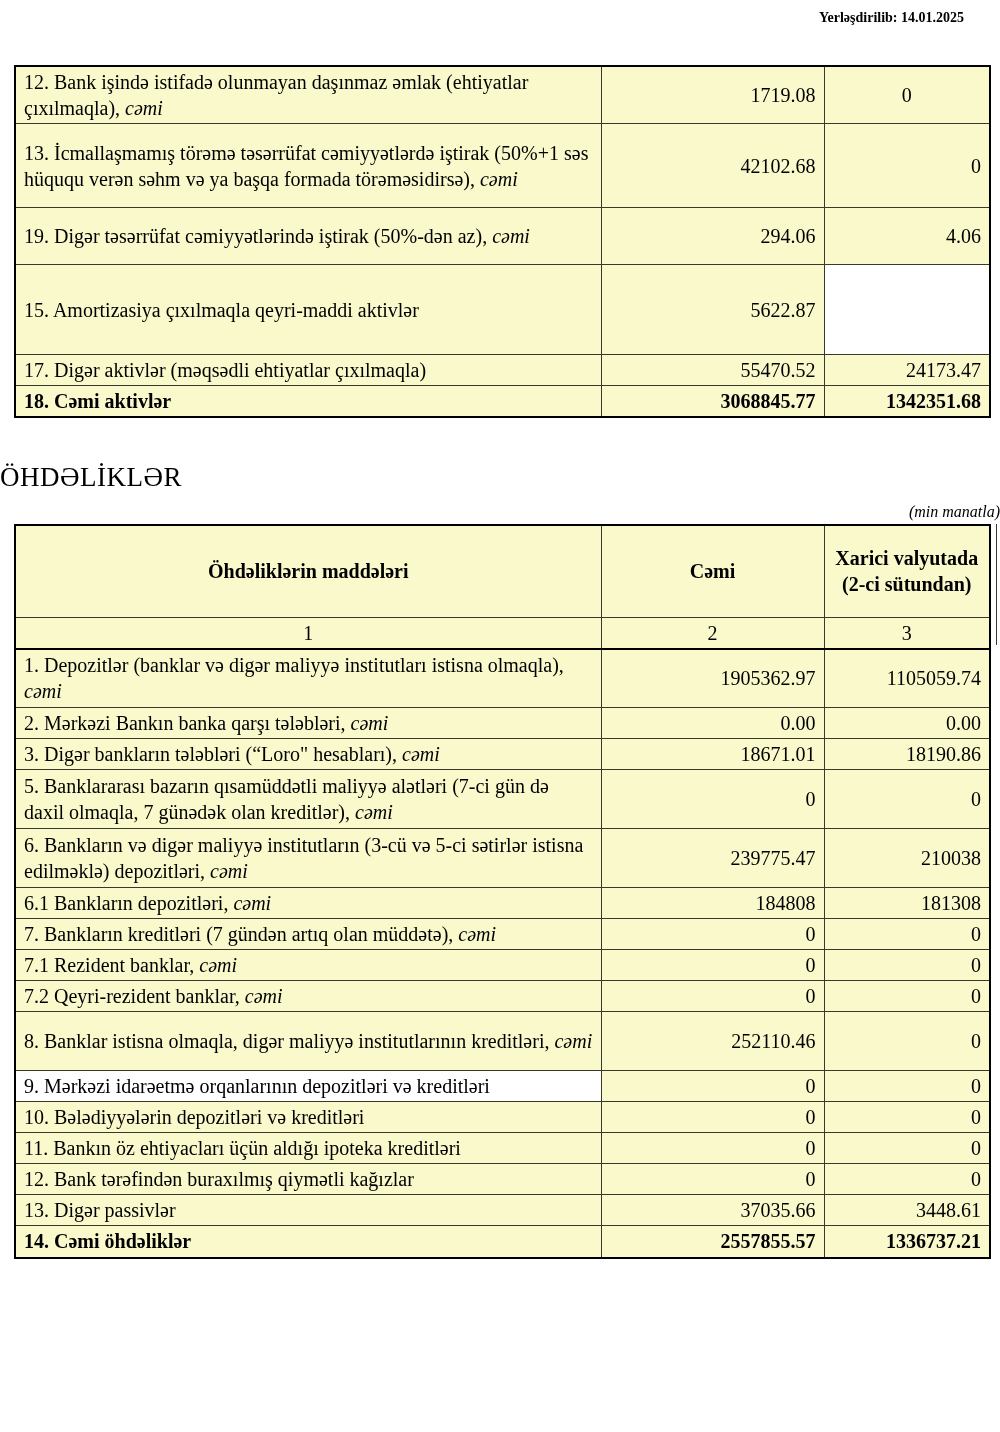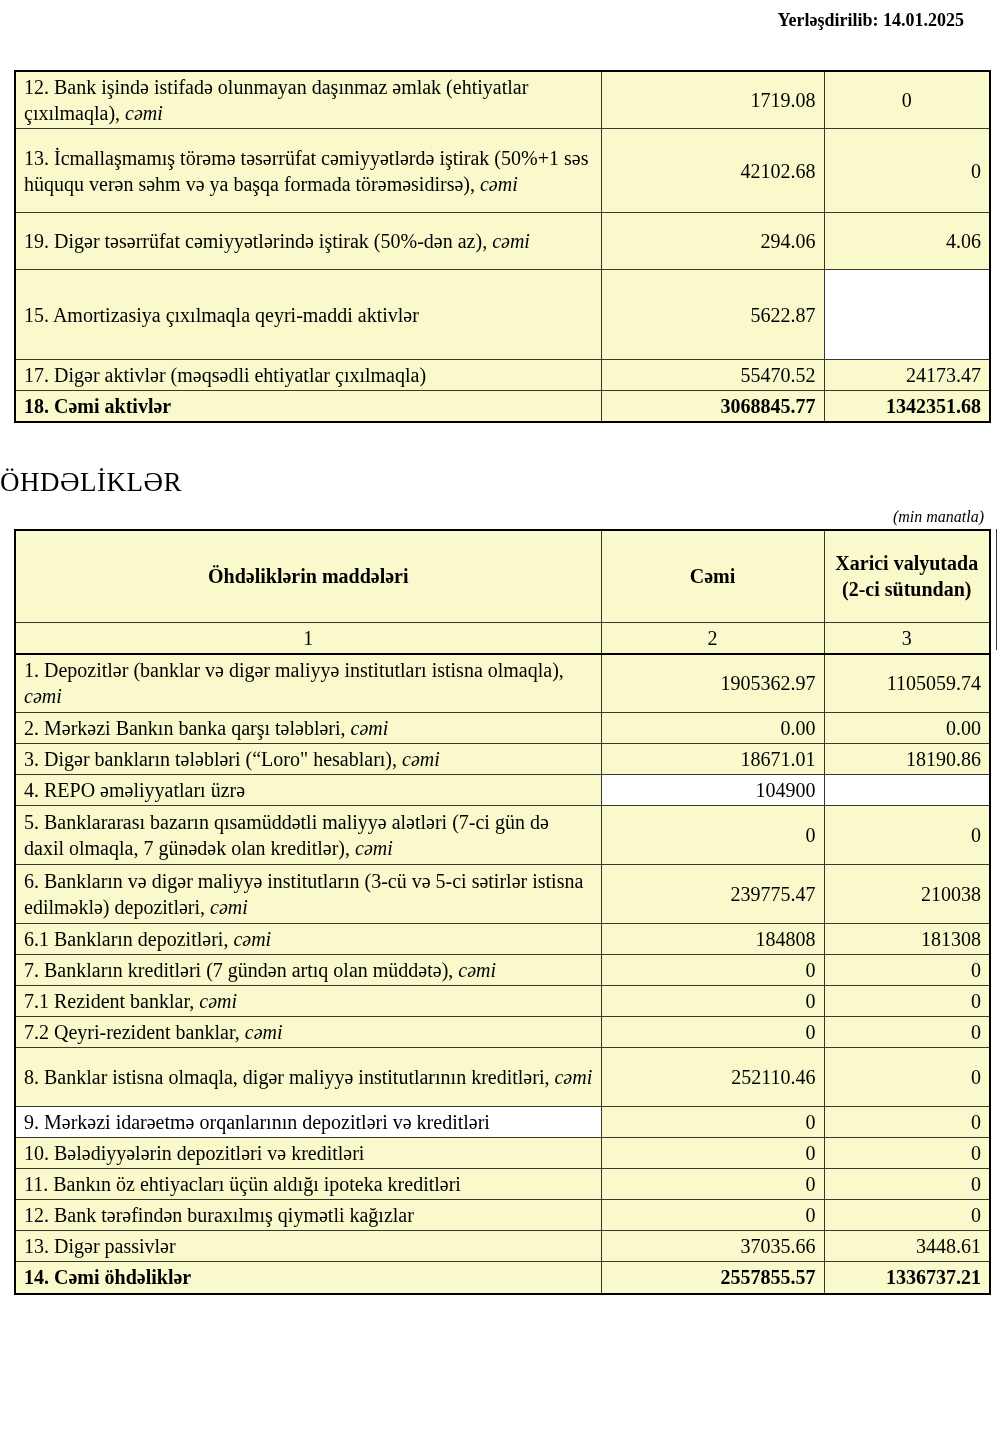--- a/index.html
+++ b/index.html
@@ -2,21 +2,21 @@
 <html><head>
 <meta charset="utf-8">
 <style>
   * { margin:0; padding:0; box-sizing:border-box; }
   html, body { background:#fff; }
   body {
     width:1000px; height:1432px; overflow:hidden; position:relative;
     font-family:"Liberation Serif","DejaVu Serif",serif; color:#000;
   }
   .published {
-    font-size:18px; font-weight:bold; text-align:right;
+    font-size:14px; font-weight:bold; text-align:right;
     padding:10px 36px 0 0;
     margin-left:40px;
   }
   .tbl {
     width:975px; margin-left:14px; border-collapse:collapse;
     table-layout:fixed; border:2px solid #000;
   }
   .assets-tbl { margin-top:39px; }
   .tbl td {
     border:1px solid #39392b; background:#FAF9CC; color:#000;
@@ -30,21 +30,21 @@
   .white { background:#fff !important; }
   .top { vertical-align:top; padding-top:4px; }
   .bold { font-weight:normal; }
   .totals-row td { font-weight:bold; }
   .section-title {
     font-weight:normal; font-size:27px;
     letter-spacing:0.5px; margin-top:44px;
   }
   .unit-note {
     text-align:right; font-style:italic; font-size:16px;
-    padding-right:16px; margin-top:10px; margin-bottom:3px;
+    margin-top:10px; margin-bottom:3px;
   }
   .hc { font-weight:bold; text-align:center; font-size:20px; line-height:1.35; }
   .numcell { text-align:center; font-size:19px; }
   .numrow td { border-bottom:2px solid #000; }
   .tbl-wrap { position:relative; width:990px; margin-left:14px; }
   .tbl-wrap .tbl { margin-left:0; }
   .edge-artifact {
     position:absolute; left:982px; top:0; width:1px; height:121px;
     background:#39392b;
   }
@@ -127,25 +127,20 @@
         <tr style="height:31px">
           <td class="lbl"><span>2. Mərkəzi Bankın banka qarşı tələbləri, </span><i>cəmi</i></td>
           <td class="val bold">0.00</td>
           <td class="val bold">0.00</td>
         </tr>
         <tr style="height:31px">
           <td class="lbl"><span>3. Digər bankların tələbləri (“Loro" hesabları), </span><i>cəmi</i></td>
           <td class="val bold">18671.01</td>
           <td class="val bold">18190.86</td>
         </tr>
-        <tr style="height:31px">
-          <td class="lbl"><span>4. REPO əməliyyatları  üzrə</span><i></i></td>
-          <td class="val white pad22">104900</td>
-          <td class="val white"></td>
-        </tr>
         <tr style="height:59px">
           <td class="lbl"><span>5. Banklararası bazarın qısamüddətli maliyyə alətləri (7-ci gün də daxil olmaqla, 7 günədək olan kreditlər), </span><i>cəmi</i></td>
           <td class="val">0</td>
           <td class="val">0</td>
         </tr>
         <tr style="height:59px">
           <td class="lbl"><span>6. Bankların və digər maliyyə institutların (3-cü və 5-ci sətirlər istisna edilməklə) depozitləri, </span><i>cəmi</i></td>
           <td class="val">239775.47</td>
           <td class="val">210038</td>
         </tr>

